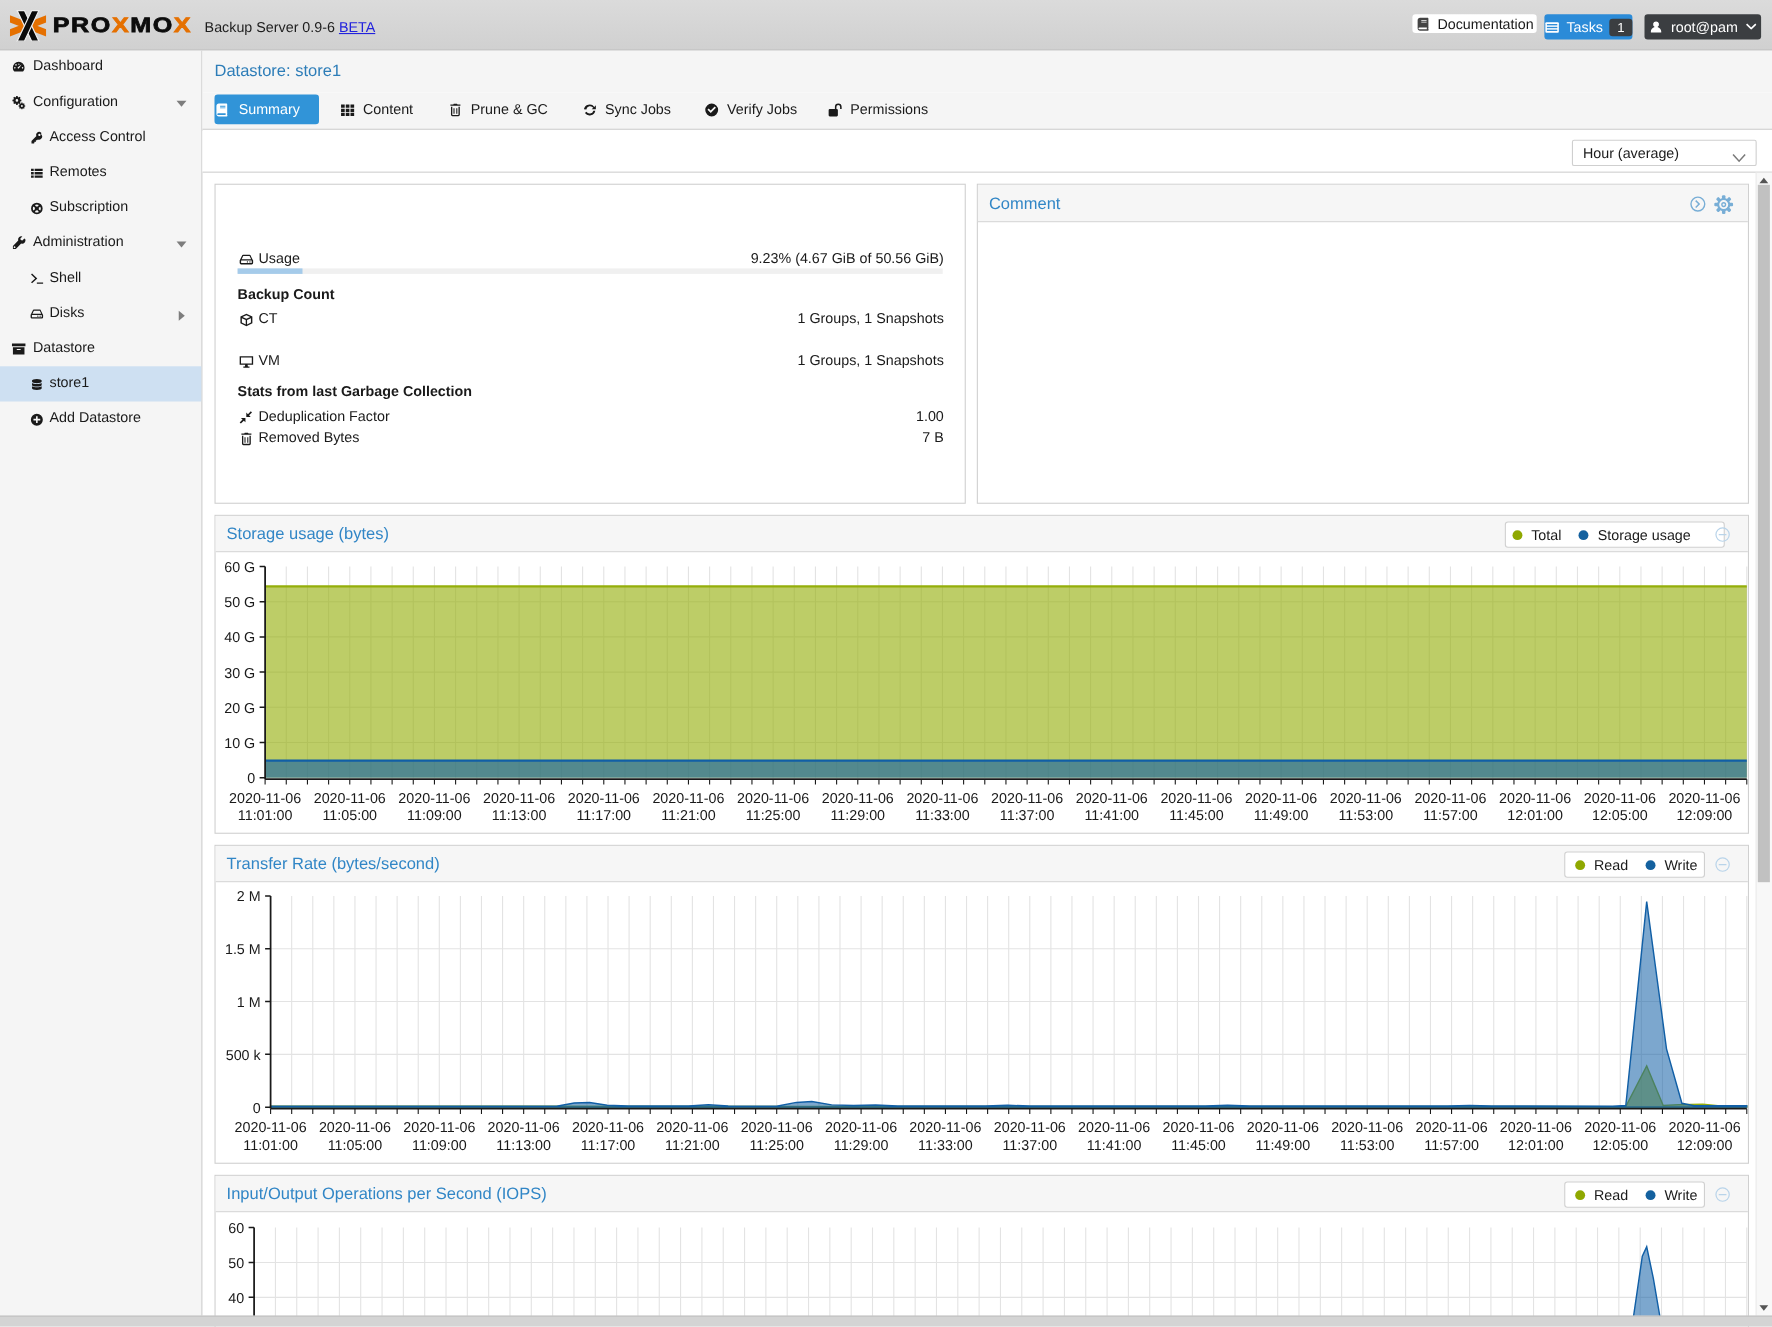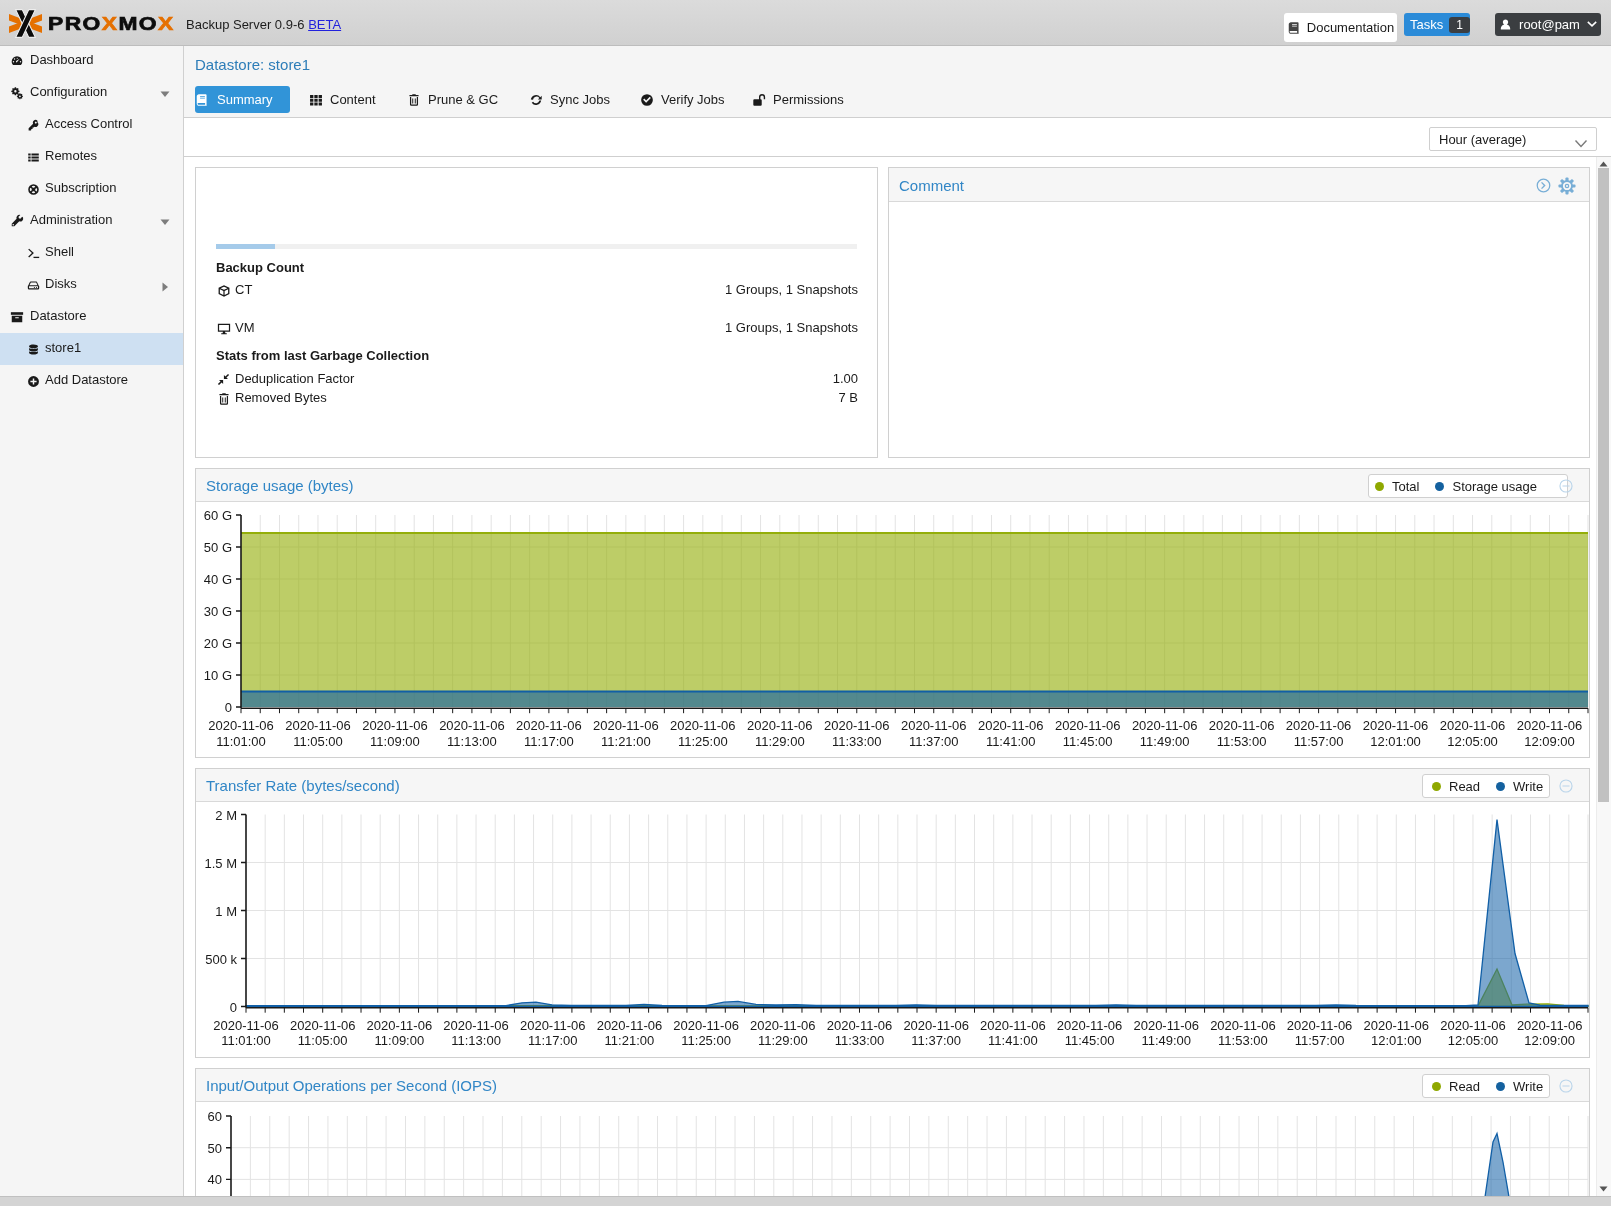--- a/index.html
+++ b/index.html
@@ -16,26 +16,26 @@
 </style></head><body>
 <div class="abs" style="left:0;top:0;width:1611px;height:46px;background:linear-gradient(#dbdbdb,#d0d0d0);box-shadow:inset 0 -1px 0 #bdbdbd">
 <svg width="33" height="29" viewBox="0 0 33 29" style="position:absolute;left:9px;top:9px">
 <path d="M0 4.9 L0 11.5 L33 24.1 L33 17.5 Z" fill="#e57000"></path>
 <path d="M0 17.5 L0 24.1 L33 11.5 L33 4.9 Z" fill="#e57000"></path>
 <path d="M6.6 0.6 L13.2 0.6 L26.4 28.4 L19.8 28.4 Z" fill="#0a0a0a" stroke="#ededed" stroke-width="1.1"></path>
 <path d="M19.8 0.6 L26.4 0.6 L13.2 28.4 L6.6 28.4 Z" fill="#0a0a0a" stroke="#ededed" stroke-width="1.1"></path>
 </svg>
 <div class="abs" style="left:48px;top:13px;font-weight:bold;font-size:19px;letter-spacing:1.2px;color:#0c0c0c;-webkit-text-stroke:0.7px #0c0c0c;transform:scaleX(1.2);transform-origin:0 0">PRO<span style="color:#e57000;-webkit-text-stroke:0.7px #e57000">X</span>MO<span style="color:#e57000;-webkit-text-stroke:0.7px #e57000">X</span></div>
 <div class="abs" style="left:186px;top:17px;font-size:13px;color:#1d1d1d">Backup Server 0.9-6 <a style="color:#2222dd;text-decoration:underline;margin-left:0">BETA</a></div>
-<div class="abs" style="left:1284px;top:13px;width:113px;height:29px;background:#fff;border-radius:3px;display:flex;align-items:center;justify-content:center;font-size:13px;color:#1a1a1a"><svg width="14" height="14" viewBox="0 0 16 16" style="vertical-align:-2px;margin-right:6px">
+<div class="abs" style="left:1284px;top:13px;width:113px;height:17px;background:#fff;border-radius:3px;display:flex;align-items:center;justify-content:center;font-size:13px;color:#1a1a1a"><svg width="14" height="14" viewBox="0 0 16 16" style="vertical-align:-2px;margin-right:6px">
         <g fill="#444">
           <path d="M13.2 11.4V2.3c0-.5-.4-1-.9-1H4.5C3.1 1.3 2 2.4 2 3.8v8.4c0 1.4 1.1 2.5 2.5 2.5h8.2c.4 0 .7-.3.7-.7v-.5c0-.2-.1-.4-.3-.5 0-.2 0-.7.1-1.1.1-.1.2-.3.2-.5zM5.8 3.6h5.5v.9H5.8zm0 1.8h5.5v.9H5.8zm-1.9 7.9c-.5 0-1-.4-1-1s.4-1 1-1h7.7c-.1.6-.1 1.4 0 2z"></path>
         </g>
       </svg>Documentation</div>
-<div class="abs" style="left:1404px;top:13px;width:66px;height:23px;background:#2b8bd8;border-radius:3px;display:flex;align-items:center;justify-content:center;font-size:13px;color:#fff"><svg width="14" height="14" viewBox="0 0 16 16" style="vertical-align:-2px;margin-right:6px">
+<div class="abs" style="left:1404px;top:13px;width:80px;height:23px;background:#2b8bd8;border-radius:3px;display:flex;align-items:center;justify-content:center;font-size:13px;color:#fff"><svg width="14" height="14" viewBox="0 0 16 16" style="vertical-align:-2px;margin-right:6px">
         <g fill="#fff">
           <rect x="1" y="2.5" width="14" height="11" rx="1.2"></rect>
           <rect x="2.6" y="4.4" width="10.8" height="1.4" fill="#2b8bd8"></rect>
           <rect x="2.6" y="7.3" width="10.8" height="1.4" fill="#2b8bd8"></rect>
           <rect x="2.6" y="10.2" width="10.8" height="1.4" fill="#2b8bd8"></rect>
         </g>
       </svg>Tasks<span style="display:inline-block;background:#3b3e41;border-radius:3px;color:#fff;font-size:12px;padding:1px 7px;margin-left:6px">1</span></div>
 <div class="abs" style="left:1495px;top:13px;width:106px;height:23px;background:#3b3e41;border-radius:3px;display:flex;align-items:center;justify-content:center;font-size:13px;color:#fff"><svg width="13" height="13" viewBox="0 0 16 16" style="vertical-align:-2px;margin-right:7px">
         <g fill="#fff">
           <path d="M8 1.8a3.3 3.3 0 0 0-1.6 6.2C4 8.7 2.2 10.8 2.2 13.2v1h11.6v-1c0-2.4-1.8-4.5-4.2-5.2A3.3 3.3 0 0 0 8 1.8z"></path>
@@ -176,20 +176,29 @@
 <div class="abs" style="left:752px;top:86px;width:100px;height:27px;display:flex;align-items:center;font-size:13px;color:#1a1a1a;white-space:nowrap"><svg width="14" height="14" viewBox="0 0 16 16" style="vertical-align:-2px;margin-right:7px">
       <g fill="#1a1a1a">
         <path d="M11.5 1.2A3.5 3.5 0 0 0 8 4.7V7H2.7A1.2 1.2 0 0 0 1.5 8.2v5.3a1.2 1.2 0 0 0 1.2 1.2h7.2a1.2 1.2 0 0 0 1.2-1.2V8.2A1.2 1.2 0 0 0 9.9 7H9.6V4.7a1.9 1.9 0 1 1 3.8 0V7h1.6V4.7a3.5 3.5 0 0 0-3.5-3.5z"></path>
       </g>
     </svg>Permissions</div>
 <div class="abs" style="left:184px;top:119px;width:1427px;height:38px;background:#fff;border-bottom:1px solid #cfcfcf"></div>
 <div class="abs" style="left:1429px;top:127px;width:168px;height:24px;background:#fff;border:1px solid #cfcfcf;border-radius:2px;font-size:13px;color:#1a1a1a;display:flex;align-items:center;padding-left:9px">Hour (average)<span style="position:absolute;right:8px;top:8px"><svg width="14" height="9" viewBox="0 0 14 9">
         <path d="M1.5 1.5L7 7.5l5.5-6" stroke="#7a7a7a" stroke-width="1.4" fill="none"></path>
       </svg></span></div>
 <div class="panel" style="left:195px;top:167px;width:683px;height:291px">
+<div class="abs" style="left:21px;top:59px;width:641px;height:19px">
+      <span style="position:absolute;left:0;top:2px"><svg width="14" height="14" viewBox="0 0 16 16" style="vertical-align:-2px;">
+          <g fill="#1a1a1a">
+            <path d="M14.5 8.2l-1.9-4A1.4 1.4 0 0 0 11.3 3H4.7a1.4 1.4 0 0 0-1.3 1l-1.9 4A1.5 1.5 0 0 0 1 9v2.5A1.5 1.5 0 0 0 2.5 13h11a1.5 1.5 0 0 0 1.5-1.5V9a1.5 1.5 0 0 0-.5-.8zM4.7 4.2h6.6l1.6 3.4H3.1zm8.8 7.3H2.5V9h11zM11 10.4a.7.7 0 1 0 1.4 0 .7.7 0 0 0-1.4 0zm-2.6 0a.7.7 0 1 0 1.4 0 .7.7 0 0 0-1.4 0z"></path>
+          </g>
+        </svg></span>
+      <span style="position:absolute;left:18px;top:0">Usage</span>
+      <span style="position:absolute;right:0;top:0">9.23% (4.67 GiB of 50.56 GiB)</span>
+    </div>
 <div class="abs" style="left:20px;top:76px;width:641px;height:5px;background:#f0f0f0">
       <div style="width:59px;height:5px;background:#a5cbea"></div>
     </div>
 <div class="abs" style="left:20px;top:92px;font-weight:bold">Backup Count</div>
 <div class="abs" style="left:21px;top:114px;width:641px;height:19px">
       <span style="position:absolute;left:0;top:2px"><svg width="14" height="14" viewBox="0 0 16 16" style="vertical-align:-2px;">
           <g fill="#1a1a1a">
             <path d="M8 1.5L1.8 4.3v7L8 14.5l6.2-3.2v-7zM8 3l4 1.8-4 1.9-4-1.9zm-4.7 3l4 1.9v4.6l-4-2zm5.4 6.5V8l4-1.9v4.5z"></path>
           </g>
         </svg></span>

